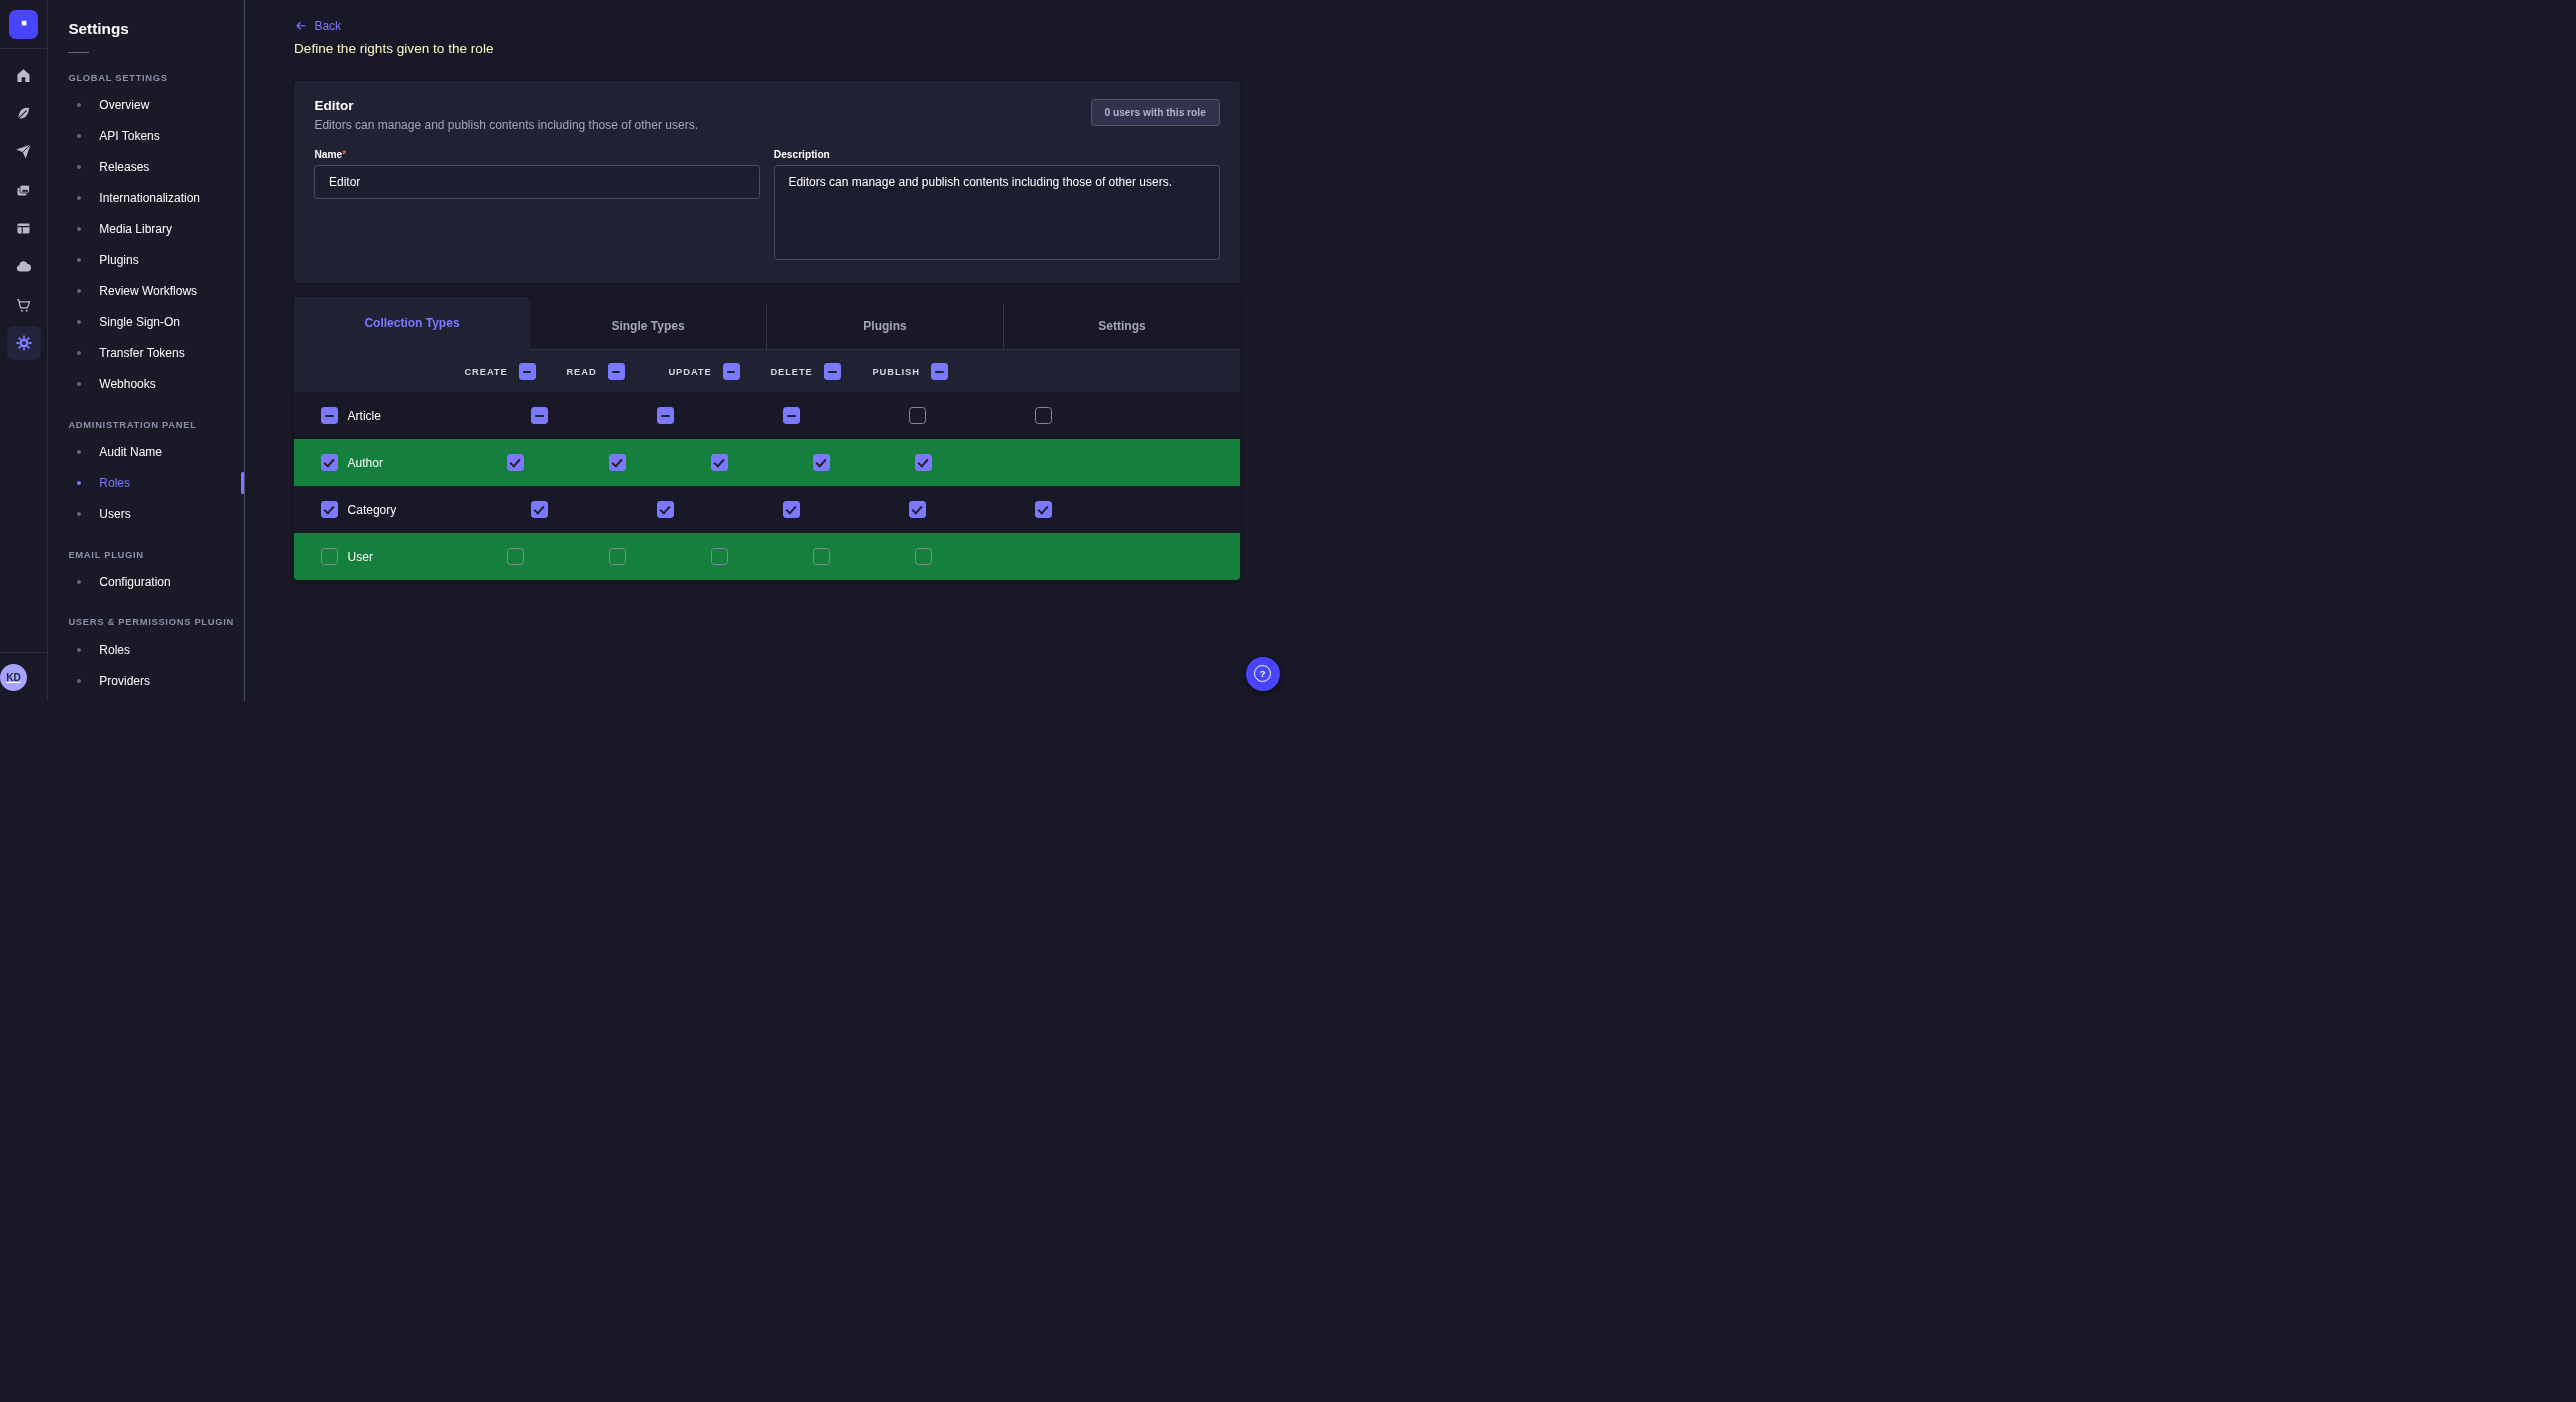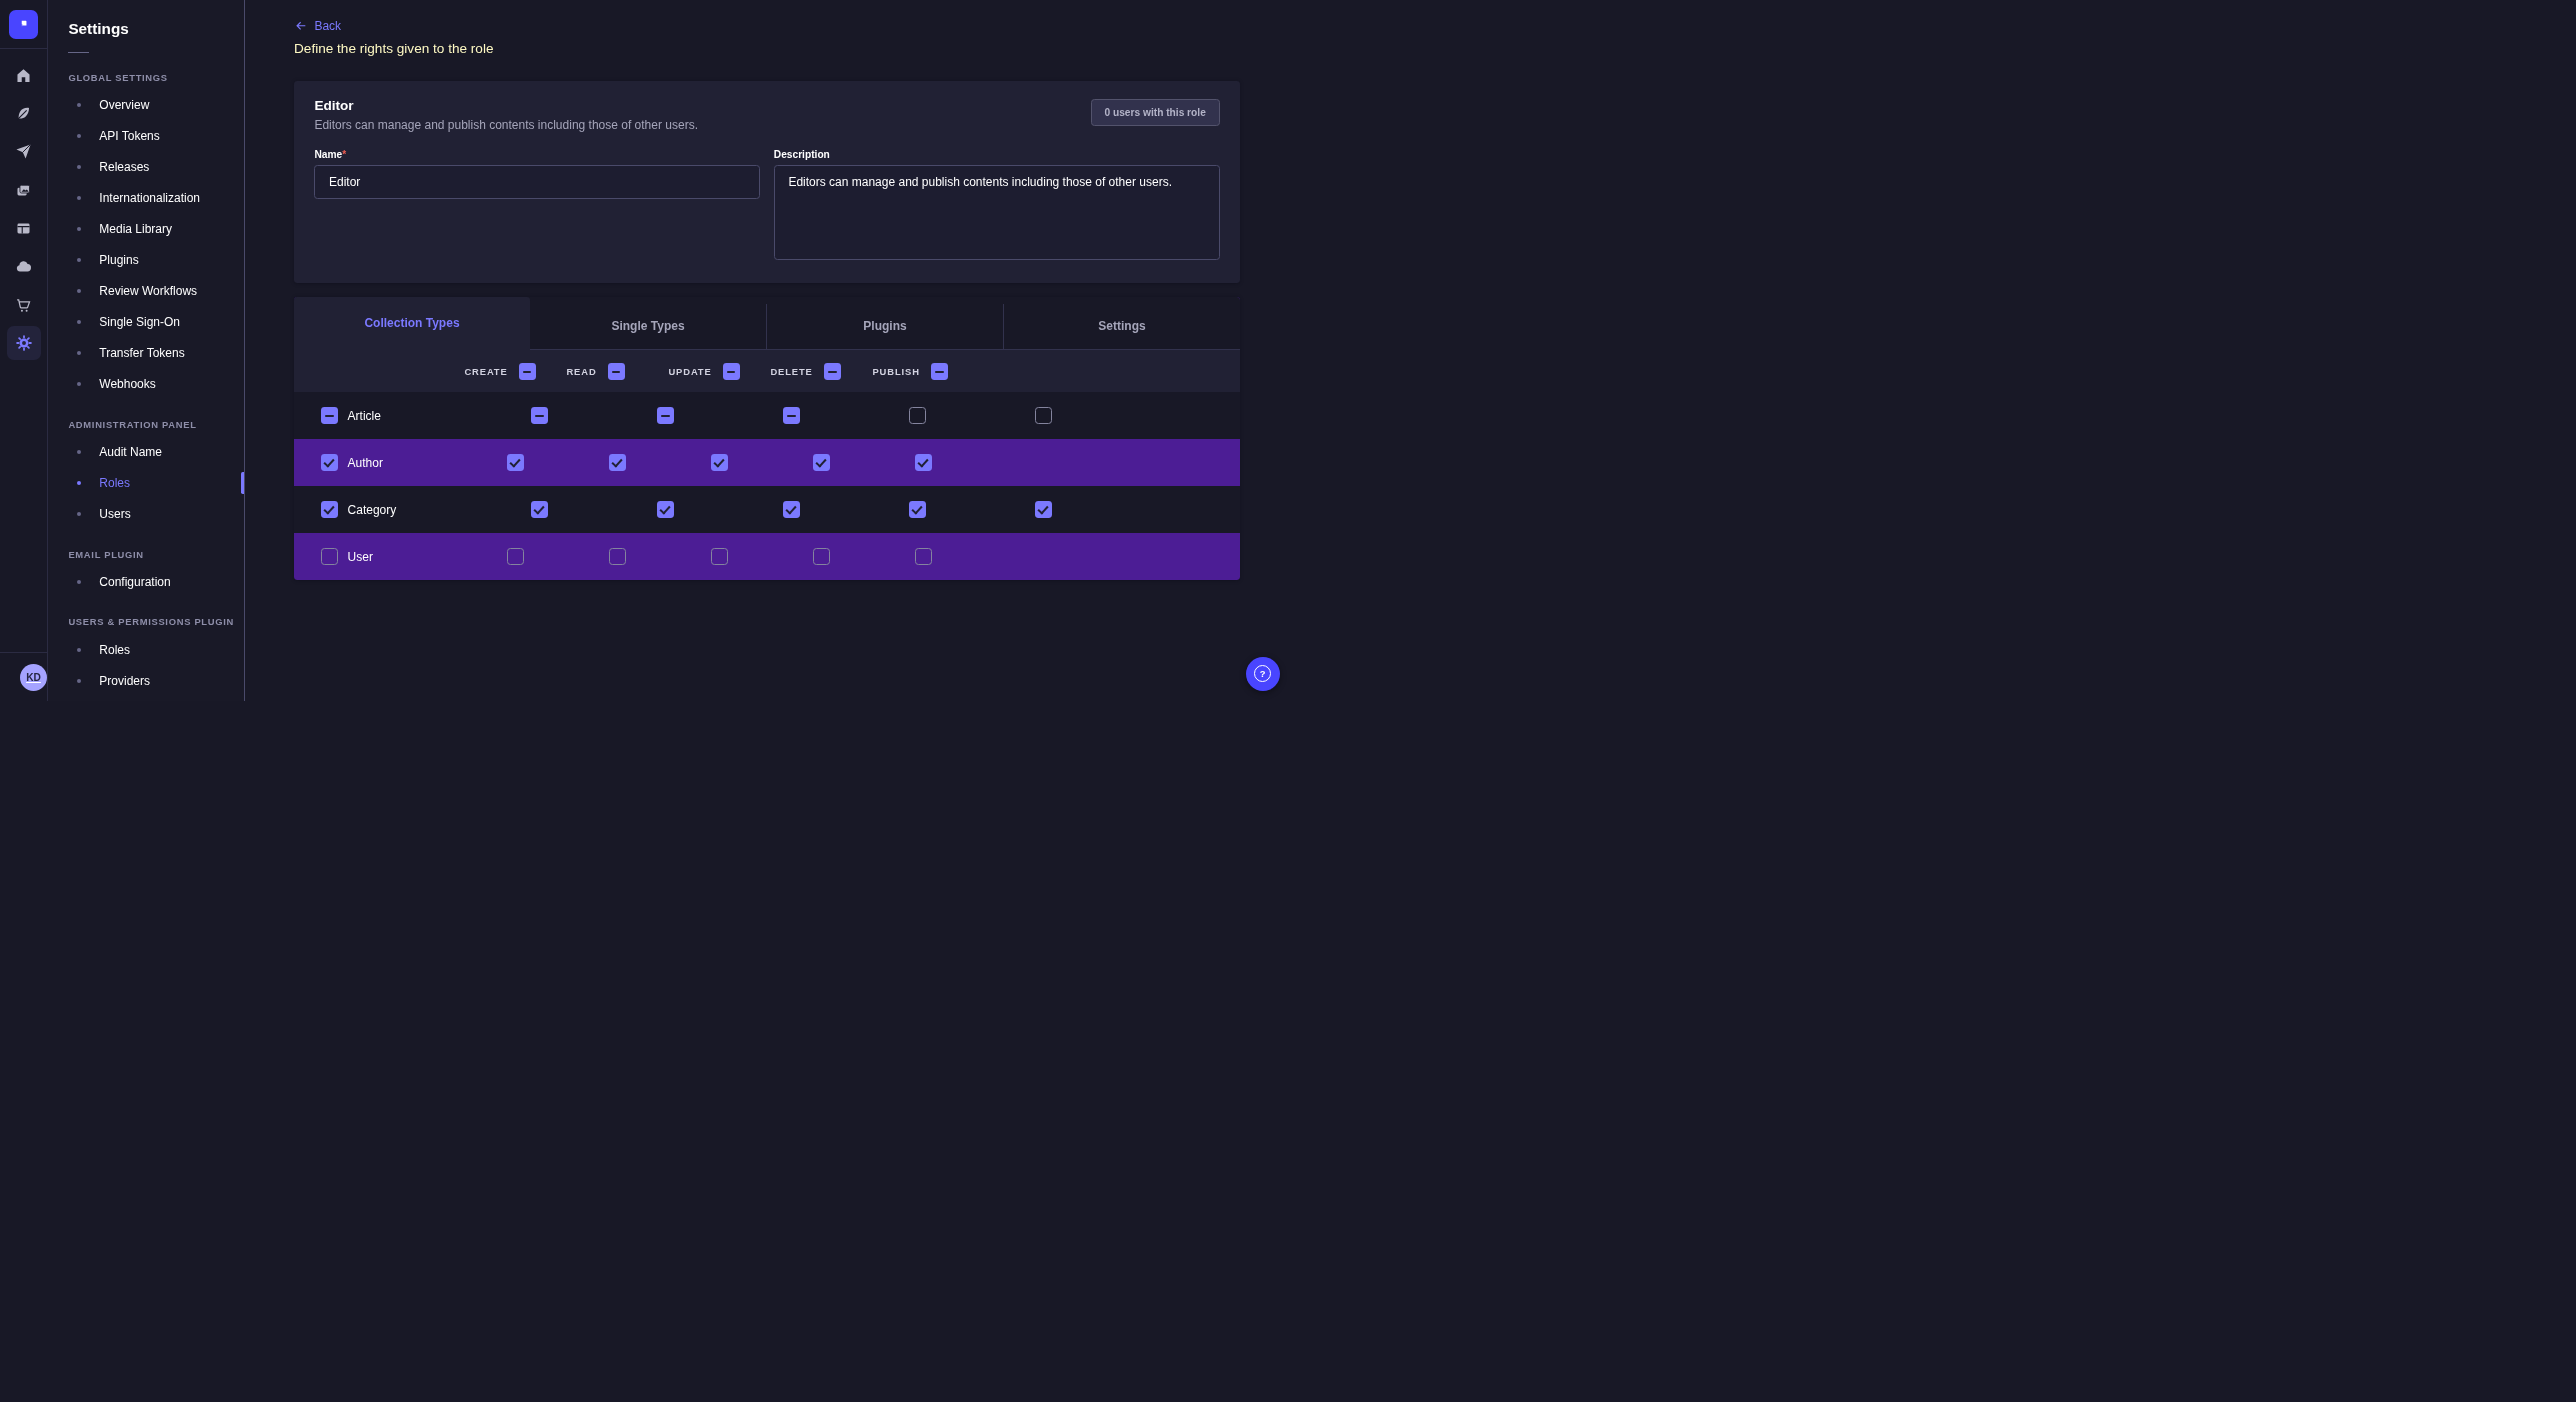--- a/index.html
+++ b/index.html
@@ -29,21 +29,21 @@
   }
   .rail-nav { display:flex; flex-direction:column; gap:4.3px; padding-top:9.4px; }
   .rail-btn {
     width:34px; height:34px; border:none; background:transparent; border-radius:6.8px;
     display:flex; align-items:center; justify-content:center;
     color:#b8b8c8; cursor:pointer;
   }
   .rail-btn.active { background:#23233b; color:#7b79ff; }
   .rail-bottom {
     margin-top:auto; width:100%; height:49px; border-top:0.9px solid #2b2b42;
-    display:flex; align-items:center; justify-content:flex-end;text-decoration:underline;
+    display:flex; align-items:center; justify-content:flex-start;text-decoration:underline;
   }
   .avatar {
     width:27px; height:27px; border-radius:50%; background:#a5a3ff;
     color:#262642; font-size:10.2px; font-weight:700;
     display:flex; align-items:center; justify-content:center; cursor:pointer;
   }
 
   
   .subnav {
     width:197px; flex-shrink:0; background:#191927;
@@ -109,21 +109,21 @@
     color:#ffffff; font-family:"Liberation Sans",sans-serif; font-size:12px;
     outline:none;
   }
   .text-input { height:34px; padding:0 13.6px; }
   .text-area { height:95px; padding:8.5px 13.6px; resize:none; line-height:1.45; }
 
   
   .perm-card {
     margin-top:13.6px; border-radius:3.4px; overflow:hidden;
     box-shadow:0 0.9px 3.4px rgba(8,8,20,0.35);
-    background:#4c1d95;
+    background:#15803d;
   }
   .tabs { display:flex; align-items:flex-end; height:53px; background:#181826; }
   .tab {
     flex:1; height:46px; border:none; background:#181826; cursor:pointer;
     display:flex; align-items:center; justify-content:center;
     font-family:"Liberation Sans",sans-serif; font-size:12px; font-weight:600;
     color:#a5a5ba; border-bottom:0.9px solid #32324d;
   }
   .tab.sep { border-left:0.9px solid #32324d; }
   .tab.active {

